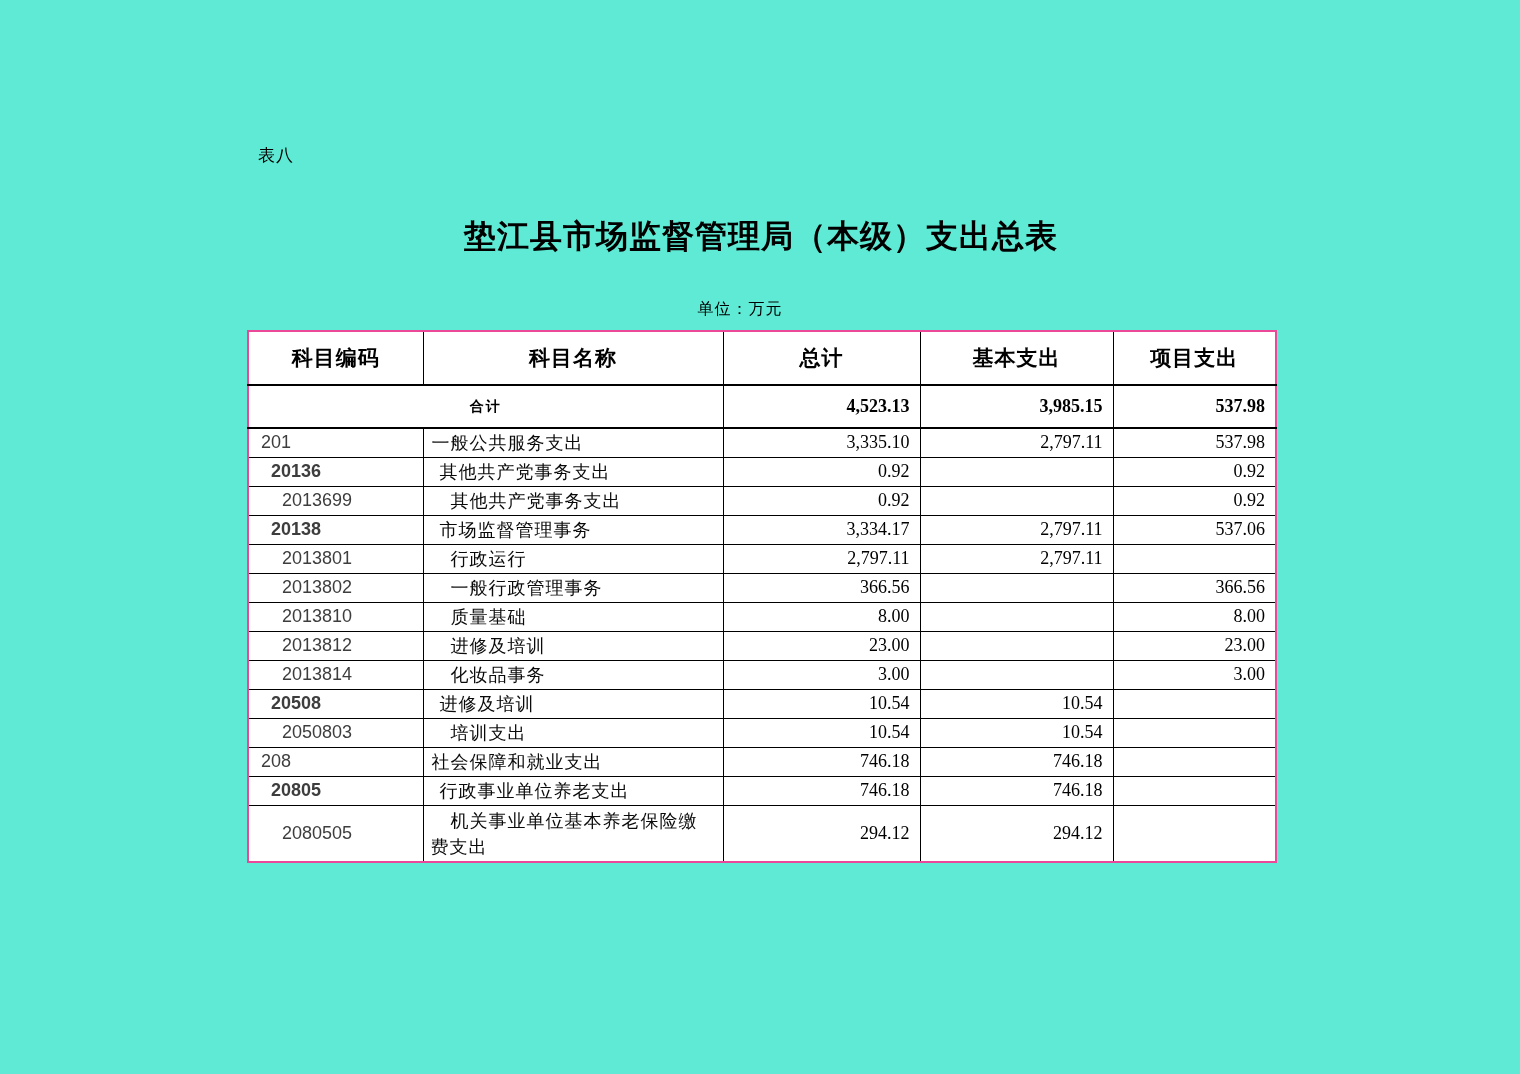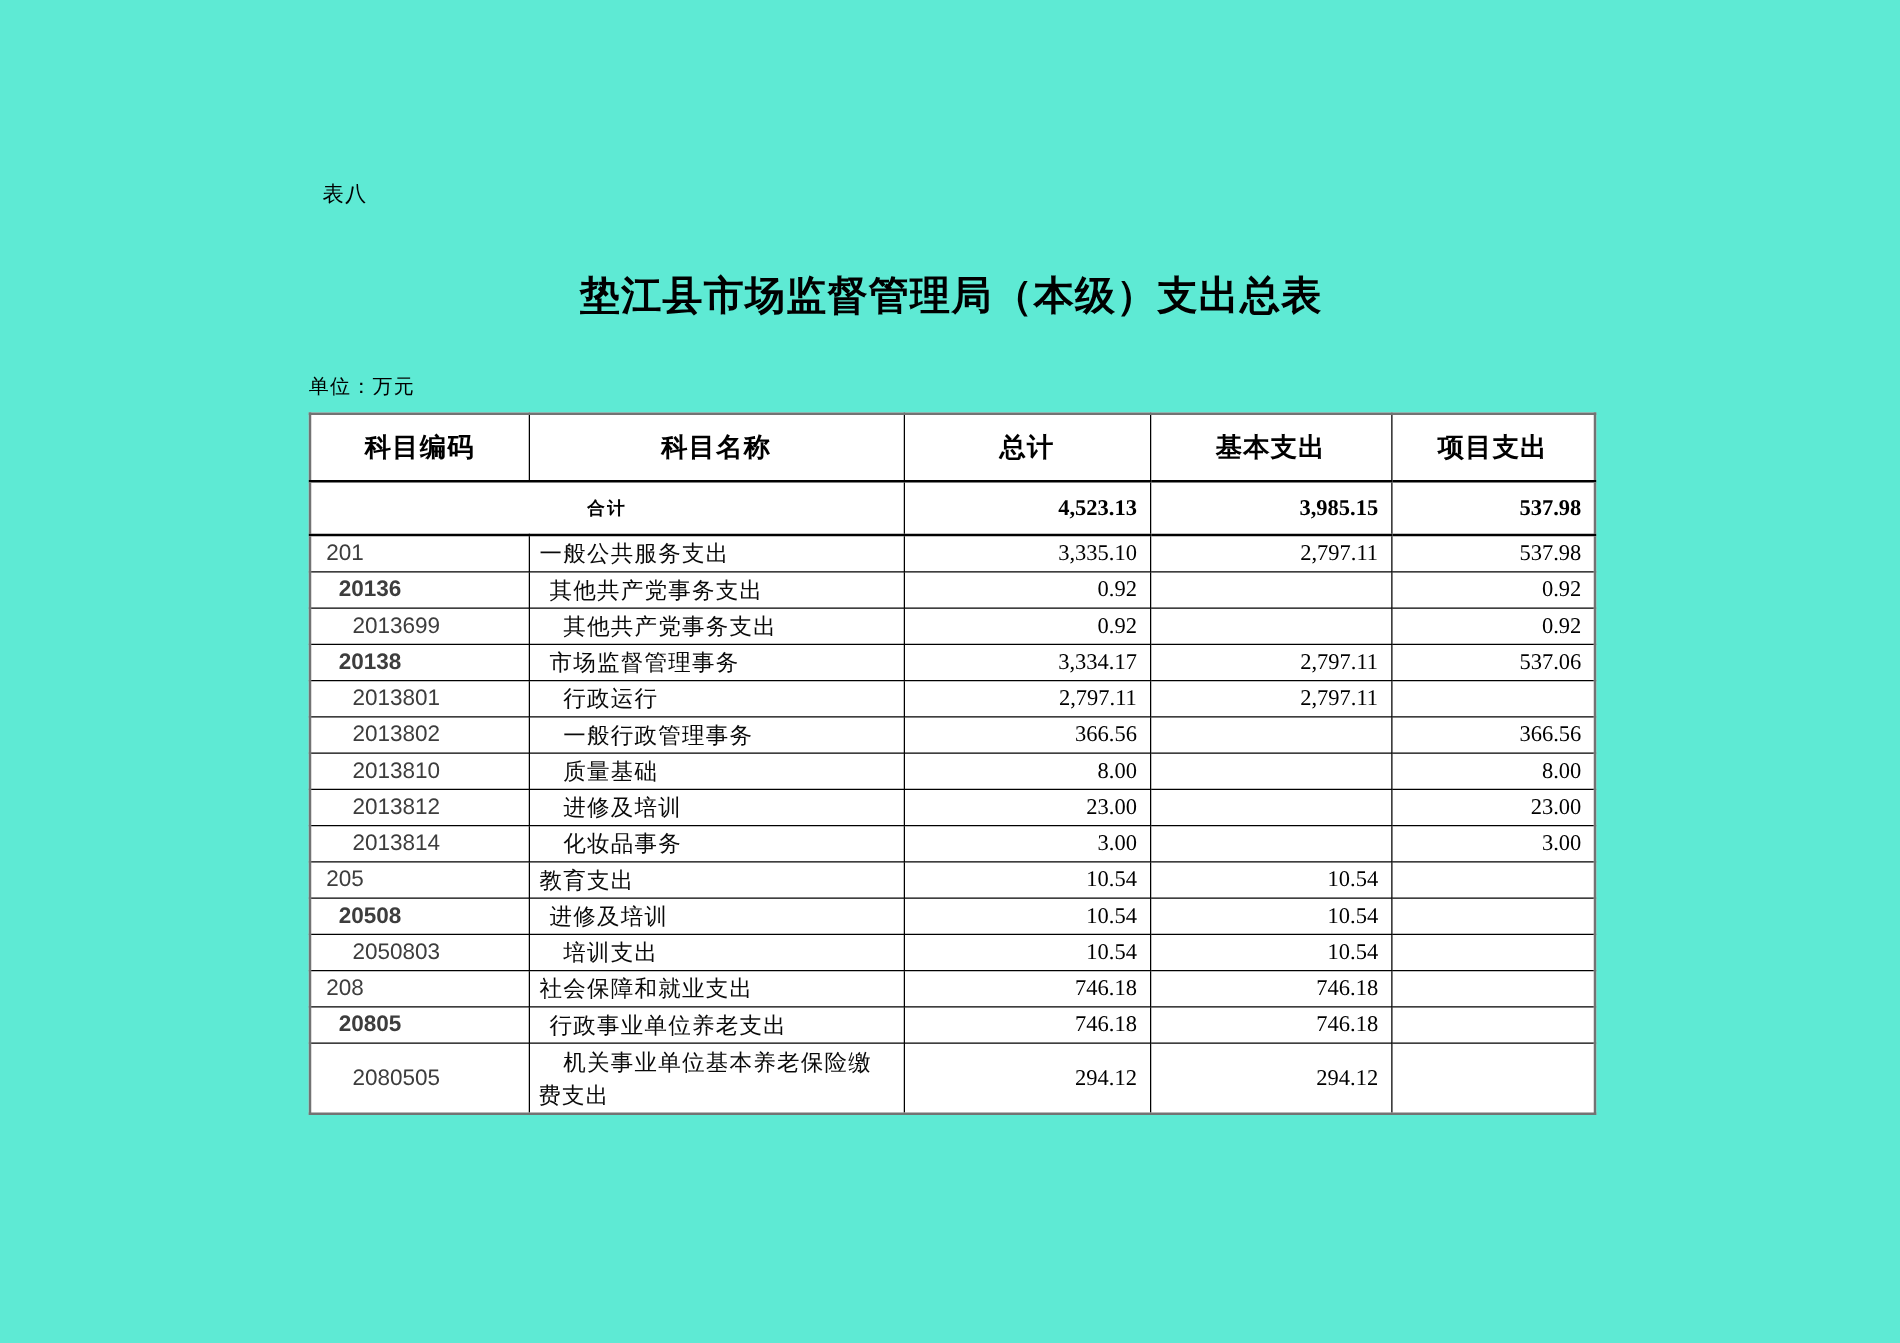--- a/index.html
+++ b/index.html
@@ -18,27 +18,27 @@
     font-size:17px;letter-spacing:1px;
   }
   .doc-title{
     position:absolute;left:247px;top:216px;width:1028px;
     text-align:center;font-size:32px;font-weight:bold;
     letter-spacing:1px;line-height:40px;
   }
   .unit-label{
     position:absolute;left:247px;top:299px;width:1028px;
     box-sizing:border-box;padding-right:42px;
-    text-align:left;font-size:16px;letter-spacing:1px;
+    text-align:center;font-size:16px;letter-spacing:1px;
   }
 
   table.main{
     position:absolute;left:247px;top:330px;width:1028px;
     border-collapse:collapse;table-layout:fixed;
-    border:2px solid #737373;background:#fff;
+    border:2px solid #ec4899;background:#fff;
   }
   col.c1{width:175px}
   col.c2{width:300px}
   col.c3{width:197px}
   col.c4{width:193px}
   col.c5{width:163px}
 
   td,th{
     border:1px solid #000;
     box-sizing:border-box;
@@ -179,27 +179,20 @@
           <td class="num">23.00</td>
         </tr>
         <tr>
           <td class="code lvl3">2013814</td>
           <td class="name lvl3">化妆品事务</td>
           <td class="num">3.00</td>
           <td class="num"></td>
           <td class="num">3.00</td>
         </tr>
         <tr>
-          <td class="code lvl1">205</td>
-          <td class="name lvl1">教育支出</td>
-          <td class="num">10.54</td>
-          <td class="num">10.54</td>
-          <td class="num"></td>
-        </tr>
-        <tr>
           <td class="code lvl2">20508</td>
           <td class="name lvl2">进修及培训</td>
           <td class="num">10.54</td>
           <td class="num">10.54</td>
           <td class="num"></td>
         </tr>
         <tr>
           <td class="code lvl3">2050803</td>
           <td class="name lvl3">培训支出</td>
           <td class="num">10.54</td>

